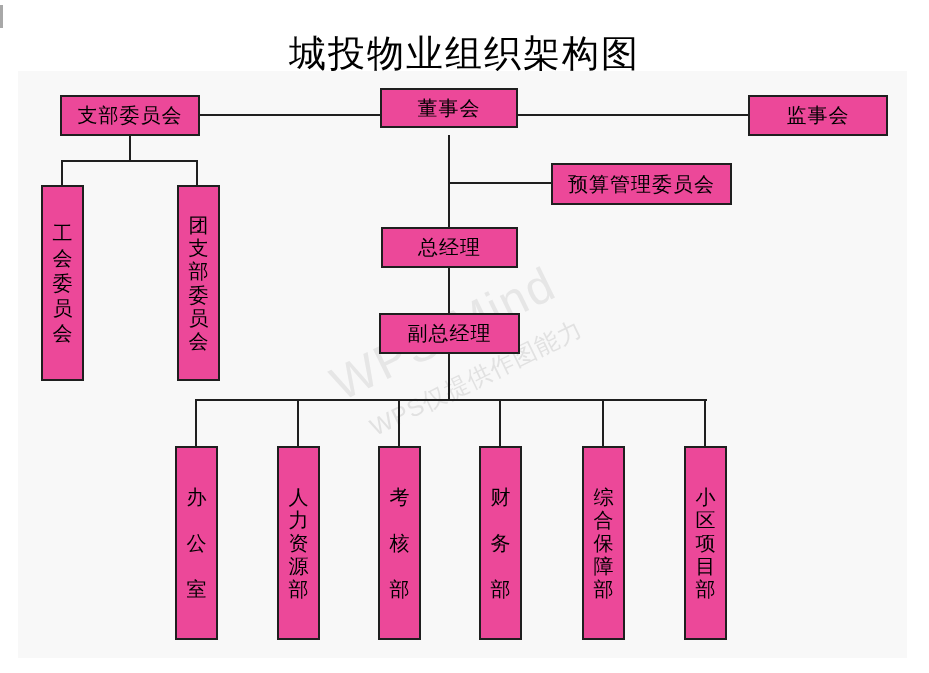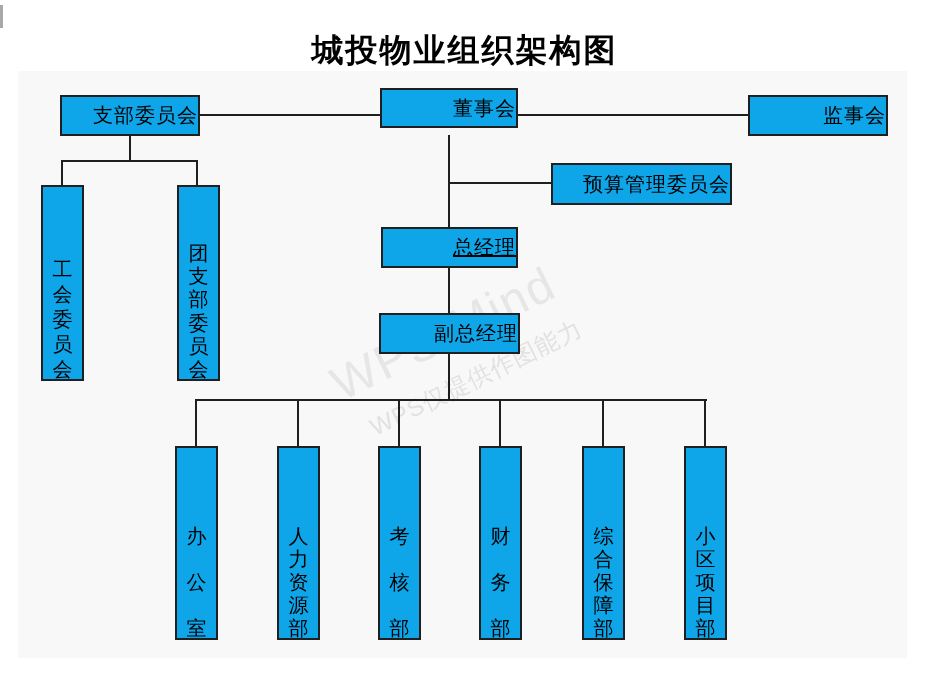--- a/index.html
+++ b/index.html
@@ -4,54 +4,54 @@
 <style>
   html,body{margin:0;padding:0;}
   body{
     width:929px;height:673px;position:relative;background:#ffffff;
     font-family:"Liberation Serif","DejaVu Serif",serif;color:#000;
     overflow:hidden;
   }
   .scroll-frag{position:absolute;left:0;top:5px;width:3px;height:23px;background:#a8a8a8;}
   .title{
     position:absolute;left:0;top:29px;width:100%;text-align:center;
-    font-size:32px;font-weight:bold;letter-spacing:2px;
+    font-size:37px;font-weight:normal;letter-spacing:2px;
   }
   .canvas{position:absolute;left:18px;top:71px;width:889px;height:587px;background:#f8f8f8;}
   
   .wm1{
     position:absolute;left:322px;top:306px;font-size:48px;color:#e6e6e6;
     font-family:"Liberation Sans","DejaVu Sans",sans-serif;
     transform:rotate(-26deg);white-space:nowrap;letter-spacing:2px;
   }
   .wm2{
     position:absolute;left:360px;top:362px;font-size:24px;color:#e1e1e1;
     font-family:"Liberation Sans","DejaVu Sans",sans-serif;
     transform:rotate(-26deg);white-space:nowrap;letter-spacing:1px;
   }
   
   .node{
-    position:absolute;background:#0ea5e9;border:2px solid #1f1f1f;box-sizing:border-box;
-    display:flex;align-items:center;justify-content:flex-end;
+    position:absolute;background:#ec4899;border:2px solid #1f1f1f;box-sizing:border-box;
+    display:flex;align-items:center;justify-content:center;
     font-size:20px;letter-spacing:1px;
   }
   .vnode{flex-direction:column;}
   .vlabel{display:flex;flex-direction:column;justify-content:space-between;align-items:center;letter-spacing:0;}
   .vlabel span{display:block;line-height:1;font-size:20px;}
   .vh112{height:112px;}
   .vh120{height:120px;}
   .vh136{height:136px;}
   
   .line{position:absolute;background:#1f1f1f;}
   
   .n-zhibu   {left:60px;  top:95px;  width:140px; height:41px;}
   .n-dongshi {left:380px; top:88px;  width:138px; height:40px;}
   .n-jianshi {left:748px; top:95px;  width:140px; height:41px;}
   .n-yusuan  {left:551px; top:163px; width:181px; height:42px;font-family:Liberation Serif, serif;}
-  .n-zong    {left:381px; top:227px; width:137px; height:41px;text-decoration:underline;}
+  .n-zong    {left:381px; top:227px; width:137px; height:41px;}
   .n-fuzong  {left:379px; top:313px; width:141px; height:41px;}
   .n-gonghui {left:41px;  top:185px; width:43px;  height:196px;}
   .n-tuan    {left:177px; top:185px; width:43px;  height:196px;}
   .n-dept    {top:446px; width:43px; height:194px;}
   .n-dept1{left:175px;} .n-dept2{left:277px;} .n-dept3{left:378px;}
   .n-dept4{left:479px;} .n-dept5{left:582px;} .n-dept6{left:684px;}
   
   .l-zhibu-dongshi {left:200px; top:114px; width:180px; height:2px;}
   .l-dongshi-jianshi{left:518px;top:114px; width:230px; height:2px;}
   .l-zhibu-down    {left:129px; top:136px; width:2px;  height:26px;}

